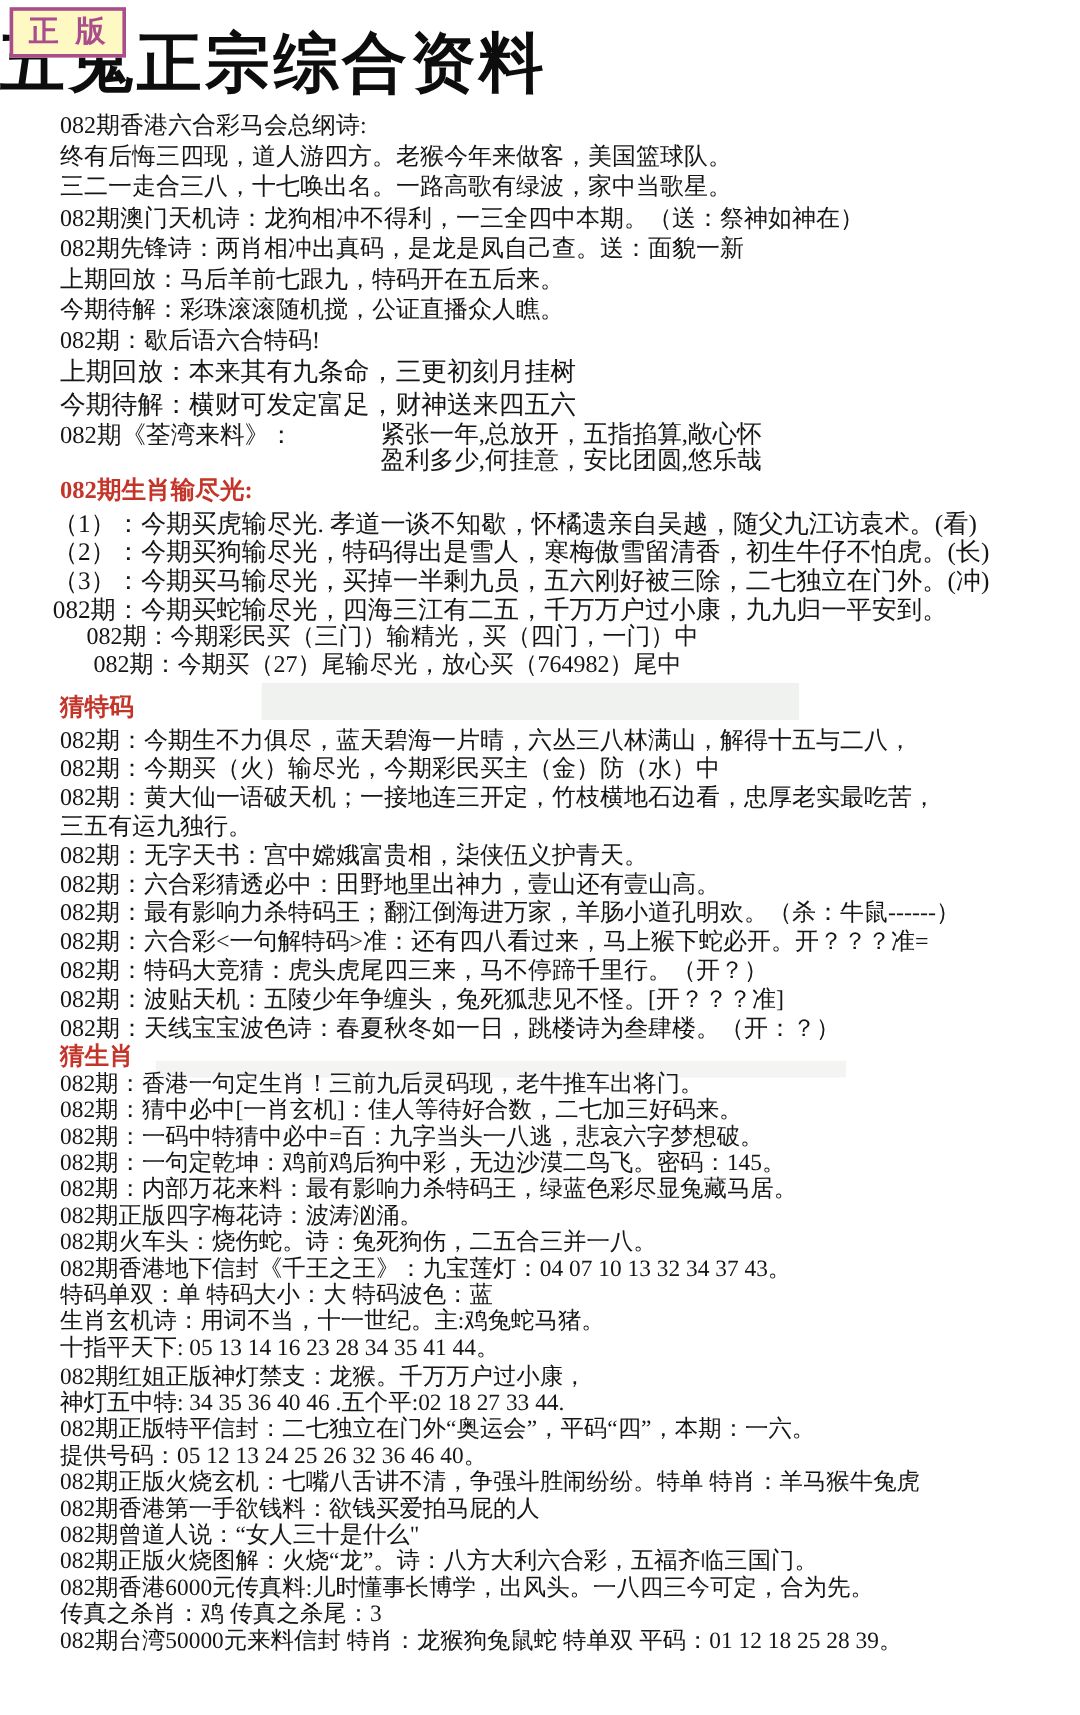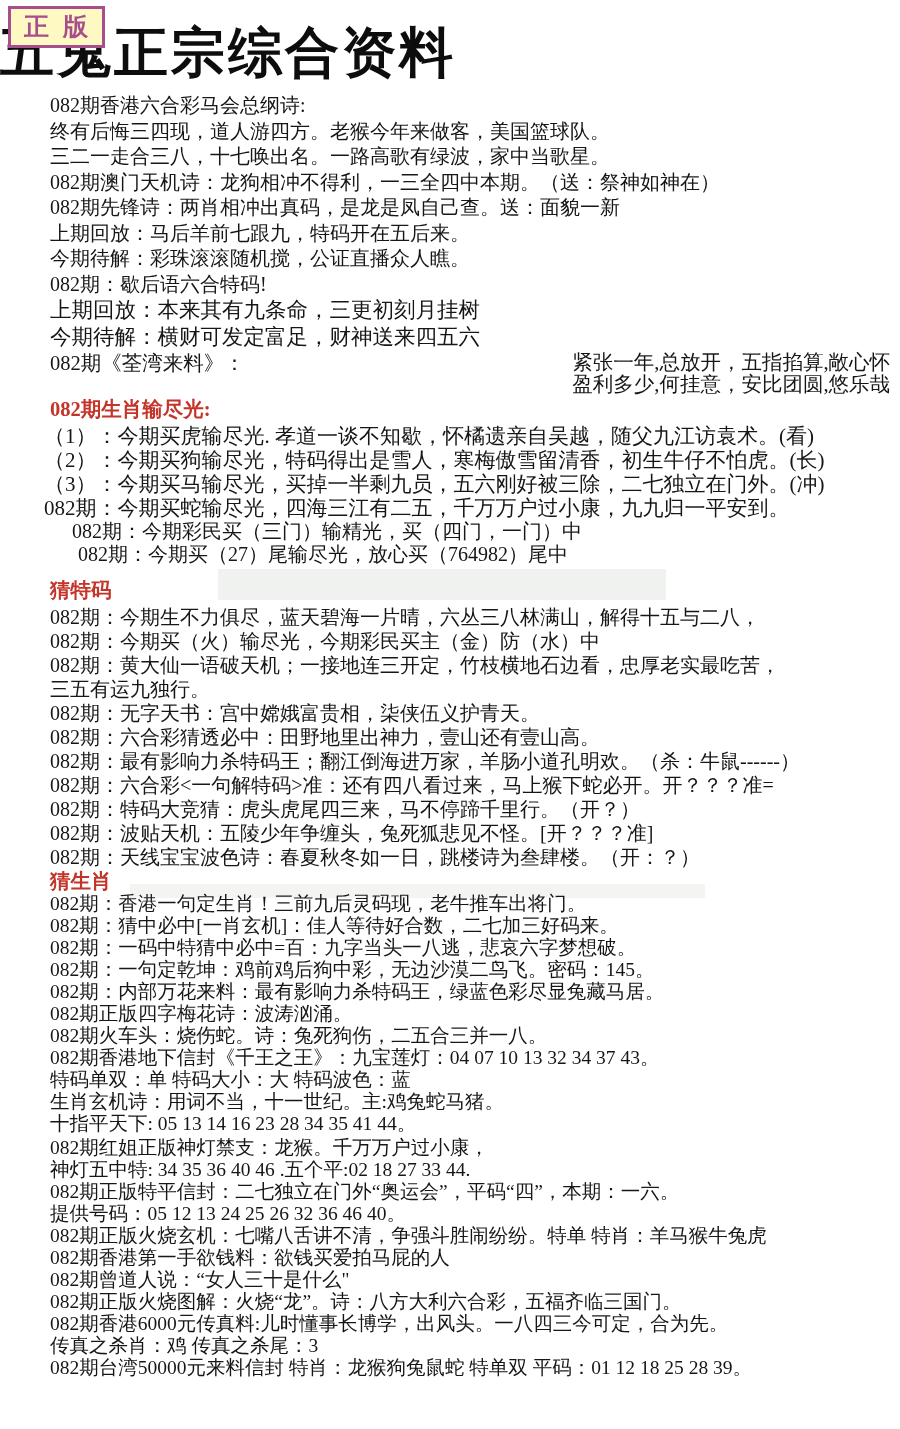--- a/index.html
+++ b/index.html
@@ -42,21 +42,21 @@
   .lg2{font-size:21px;line-height:24px;margin-left:-6px;}
   .lg2.ind{}
   .t1{line-height:23px;margin-left:22px;}
   .t2{line-height:23px;margin-left:28px;}
   .mid{line-height:24px;}
   .sm{font-size:19.5px;line-height:22px;}
   .red{color:#c43429;font-weight:700;font-size:20.5px;line-height:25px;}
   .red.smh{line-height:24px;}
   .gap1{margin-top:2px;}
   .gap2{margin-top:12px;}
-  .twocol{display:flex;justify-content:space-between;}
+  .twocol{display:flex;}
   .tlabel{width:267px;font-size:20.5px;line-height:24px;white-space:nowrap;}
   .trow{font-size:20.5px;line-height:22px;white-space:nowrap;}
 </style>
 </head>
 <body>
 
 <div class="page">
   <div class="band band1"></div>
   <div class="band band2"></div>
 

